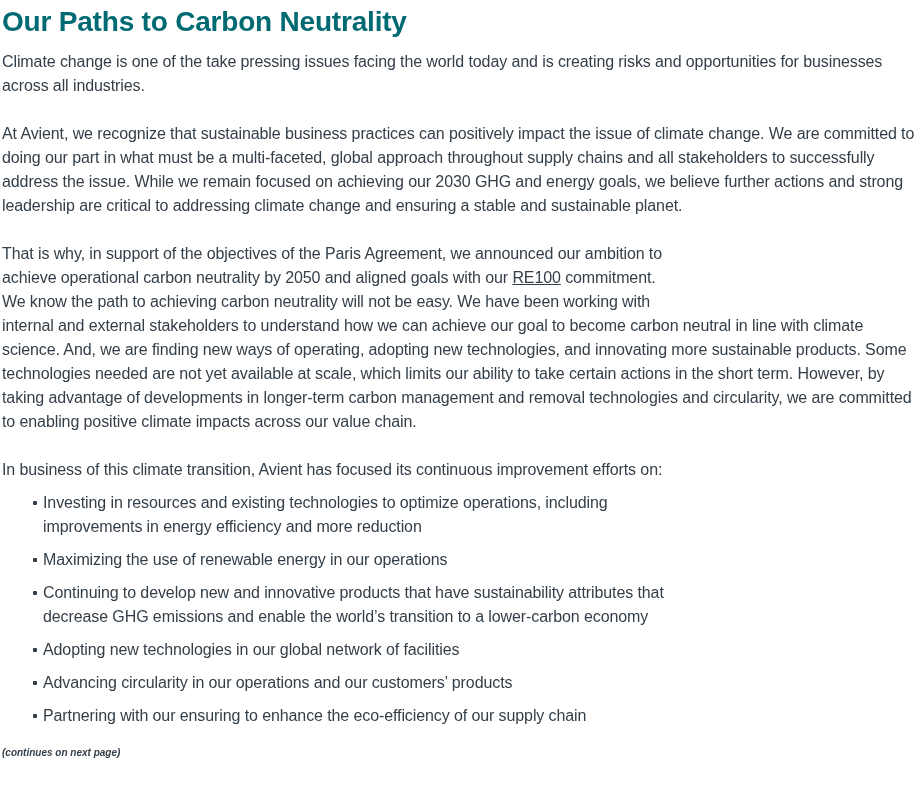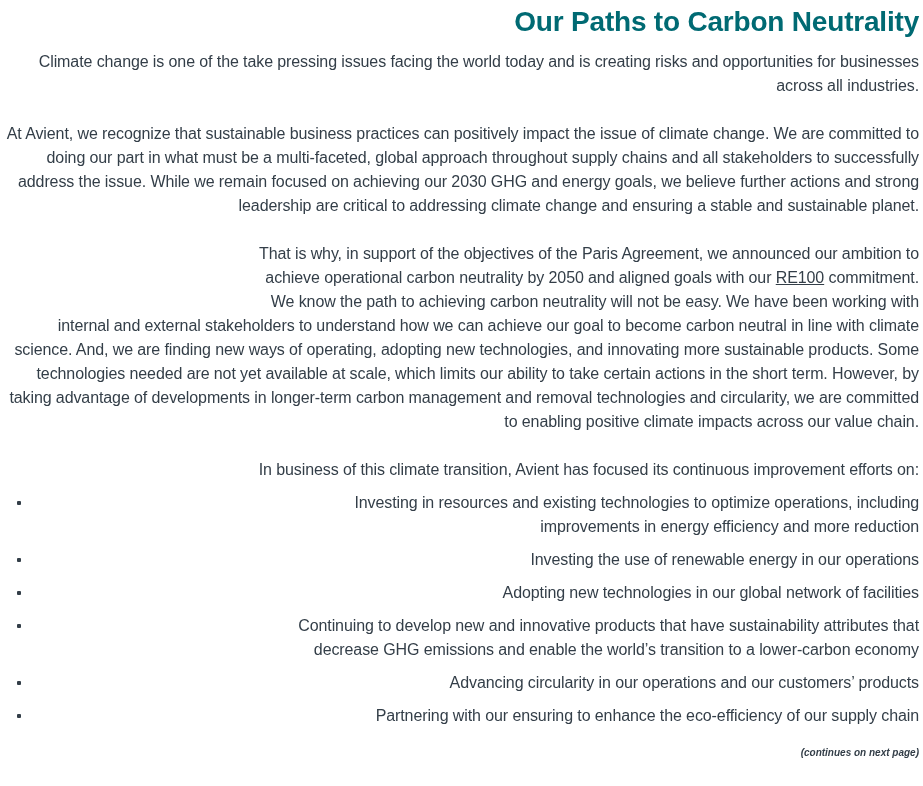--- a/index.html
+++ b/index.html
@@ -3,21 +3,21 @@
 <meta charset="utf-8">
 <style>
   html, body { margin: 0; padding: 0; background: #ffffff; }
   body {
     width: 923px;
     min-height: 786px;
     font-family: "Liberation Sans", sans-serif;
     color: #333E48;
     overflow-x: hidden;
   }
-  .page { padding: 6px 4px 0 2px; box-sizing: border-box; text-align: right; }
+  .page { padding: 6px 4px 0 2px; box-sizing: border-box; }
   h1.page-title {
     margin: 0 0 12px 0;
     font-size: 28px;
     line-height: 32px;
     font-weight: 700;
     color: #006A73;
     letter-spacing: -0.2px;
   }
   p.body-text {
     margin: 0 0 24px 0;
@@ -31,21 +31,21 @@
     text-decoration: underline;
     cursor: pointer;
   }
   ul.focus-list {
     margin: 9px 0 0 0;
     padding: 0 0 0 25px;
     list-style: none;
   }
   ul.focus-list li {
     position: relative;
-    margin: 0 0 9px 0;
+    margin: 0 0 9px 16px;
     font-size: 16px;
     line-height: 24px;
     letter-spacing: -0.1px;
   }
   ul.focus-list li:last-child { margin-bottom: 0; }
   .bullet-dot {
     position: absolute;
     left: -10px;
     top: 10px;
     width: 4px;
@@ -75,27 +75,27 @@
 
   <p class="body-text"><span>That is why, in support of the objectives of the Paris Agreement, we announced our ambition to</span><br><span>achieve operational carbon neutrality by 2050 and aligned goals with our </span><a class="inline-link">RE100</a><span> commitment.</span><br><span>We know the path to achieving carbon neutrality will not be easy. We have been working with</span><br><span>internal and external stakeholders to understand how we can achieve our goal to become carbon neutral in line with climate science. And, we are finding new ways of operating, adopting new technologies, and innovating more sustainable products. Some technologies needed are not yet available at scale, which limits our ability to take certain actions in the short term. However, by taking advantage of developments in longer-term carbon management and removal technologies and circularity, we are committed to enabling positive climate impacts across our value chain.</span></p>
 
   <p class="body-text">In business of this climate transition, Avient has focused its continuous improvement efforts on:</p>
 
   <ul class="focus-list">
     <li>
       <span class="bullet-dot"></span><span>Investing in resources and existing technologies to optimize operations, including</span><br><span>improvements in energy efficiency and more reduction</span>
     </li>
     <li>
-      <span class="bullet-dot"></span><span>Investing the use of renewable energy in our operations</span>
+      <span class="bullet-dot"></span><span>Maximizing the use of renewable energy in our operations</span>
+    </li>
+    <li>
+      <span class="bullet-dot"></span><span>Continuing to develop new and innovative products that have sustainability attributes that</span><br><span>decrease GHG emissions and enable the world’s transition to a lower-carbon economy</span>
     </li>
     <li>
       <span class="bullet-dot"></span><span>Adopting new technologies in our global network of facilities</span>
-    </li>
-    <li>
-      <span class="bullet-dot"></span><span>Continuing to develop new and innovative products that have sustainability attributes that</span><br><span>decrease GHG emissions and enable the world’s transition to a lower-carbon economy</span>
     </li>
     <li>
       <span class="bullet-dot"></span><span>Advancing circularity in our operations and our customers’ products</span>
     </li>
     <li>
       <span class="bullet-dot"></span><span>Partnering with our ensuring to enhance the eco-efficiency of our supply chain</span>
     </li>
   </ul>
 
   <div class="footer-note">(continues on next page)</div>

